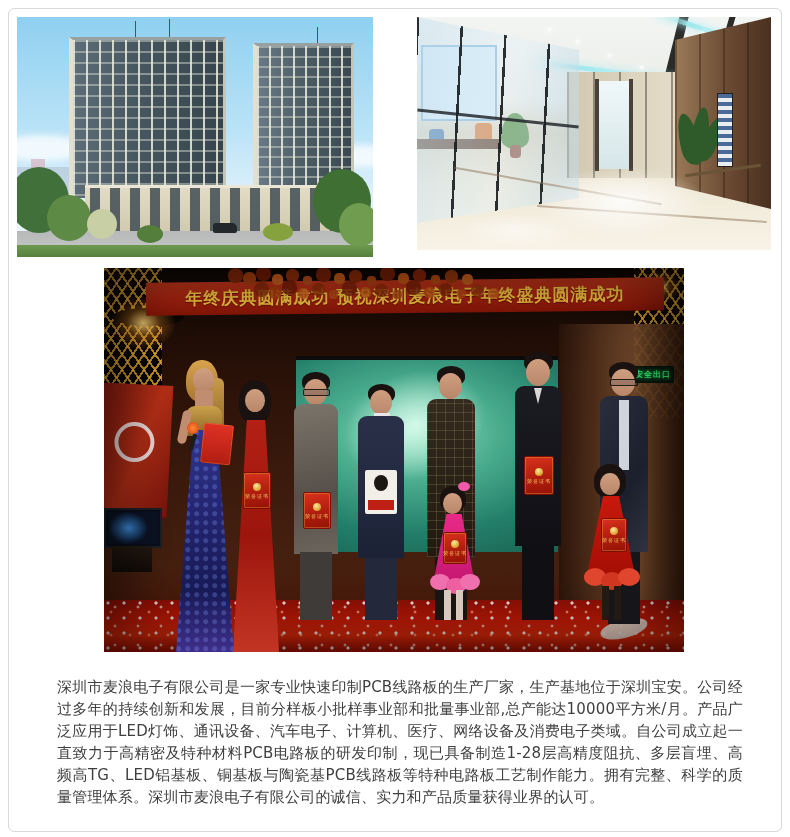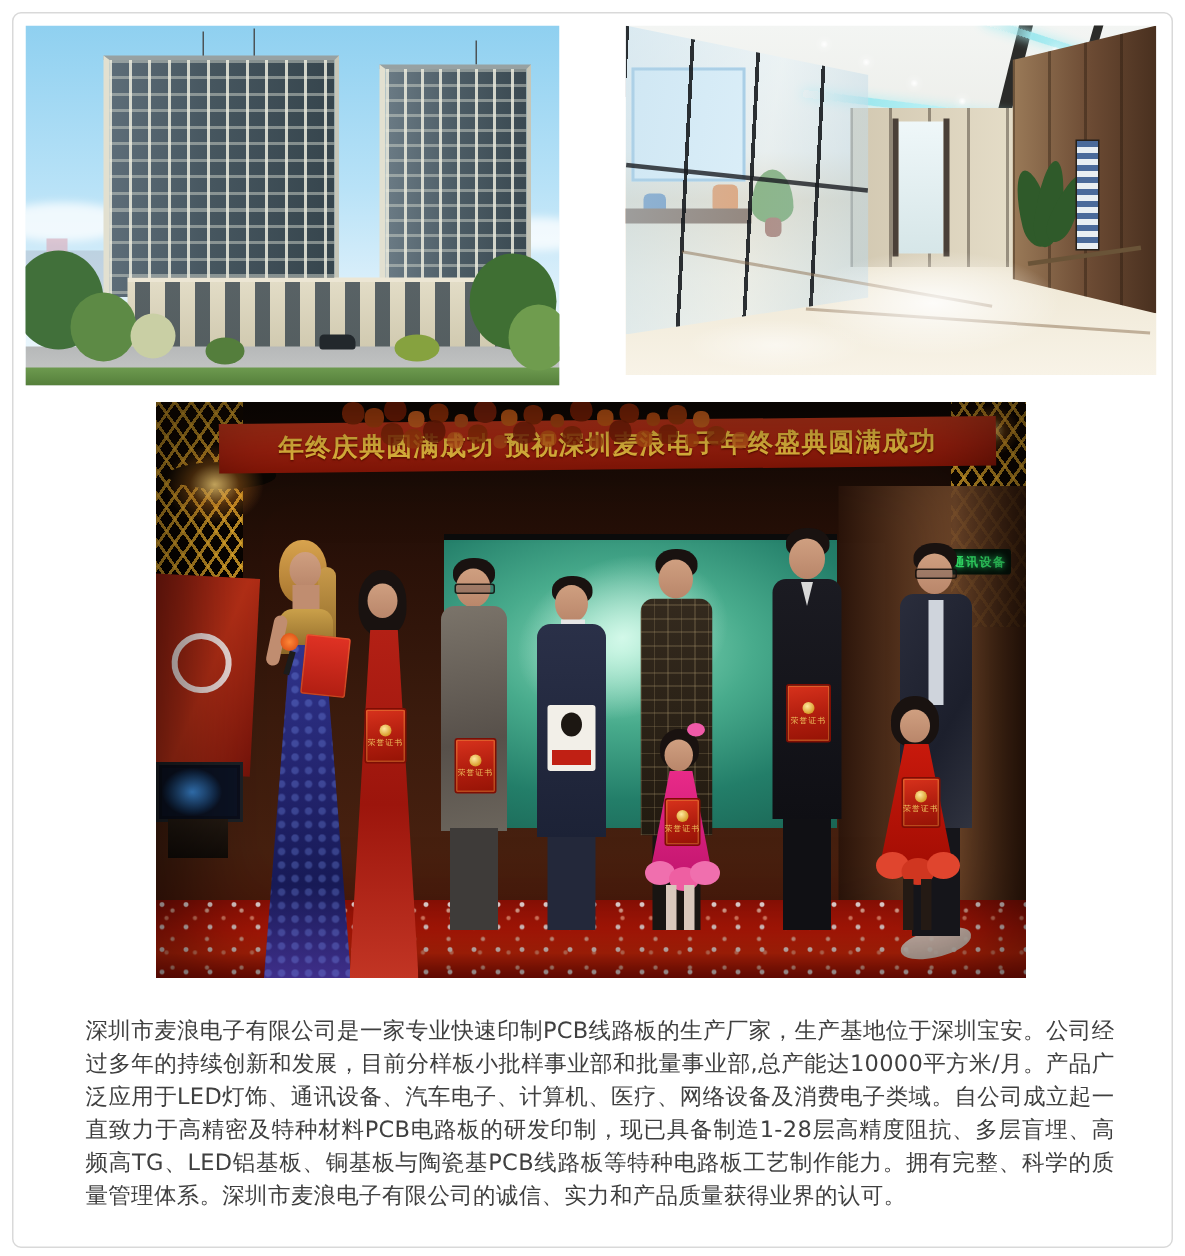--- a/index.html
+++ b/index.html
@@ -187,21 +187,21 @@
     <div class="ev-shade" style="left:8px;top:40px;width:72px;height:18px"></div>
     <div class="ev-glow" style="left:6px;top:28px;width:66px;height:54px;background:radial-gradient(closest-side,rgba(255,214,120,.95),rgba(255,150,40,.35),rgba(0,0,0,0))"></div>
     <div class="ev-lattice" style="right:0;top:0;width:50px;height:150px"></div>
     <div class="ev-glow" style="left:536px;top:2px;width:40px;height:34px;background:radial-gradient(closest-side,rgba(255,220,130,.9),rgba(255,150,40,.3),rgba(0,0,0,0))"></div>
 
     <div class="ev-screen" style="left:192px;top:88px;width:262px;height:192px">
       <div class="flare"></div>
     </div>
     <div class="ev-wallr" style="left:455px;top:56px;width:125px;height:296px;opacity:.92"></div>
     <div class="ev-exit" style="left:528px;top:98px;width:42px;height:17px">
-      <span>通讯设备</span>
+      <span>安全出口</span>
     </div>
 
     <div class="ev-flag" style="left:-8px;top:116px;width:74px;height:132px">
       <div class="ring" style="left:18px;top:38px;width:32px;height:32px"></div>
     </div>
     <div class="ev-laptop-screen" style="left:0;top:240px;width:54px;height:36px">
       <div class="lcd"></div>
     </div>
     <div class="abs" style="left:8px;top:278px;width:40px;height:26px;background:linear-gradient(#241a12,#120c08)"></div>
 

